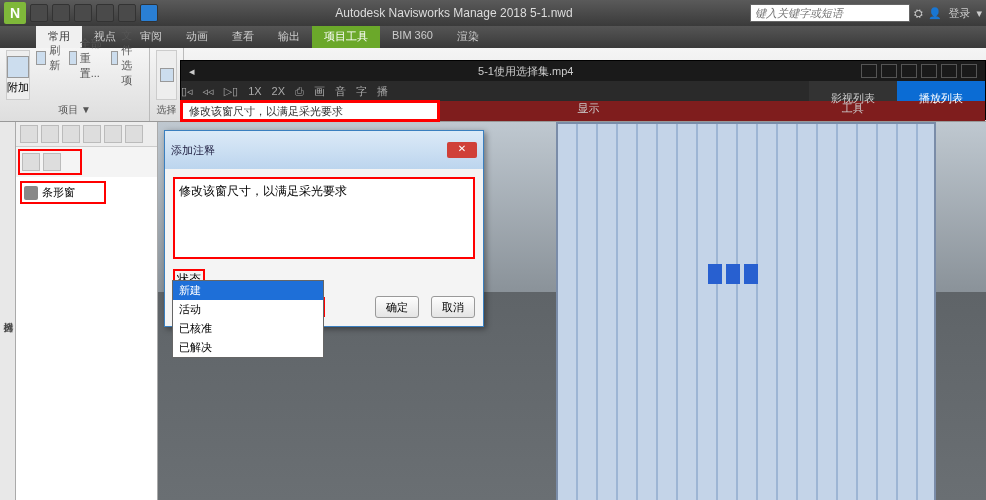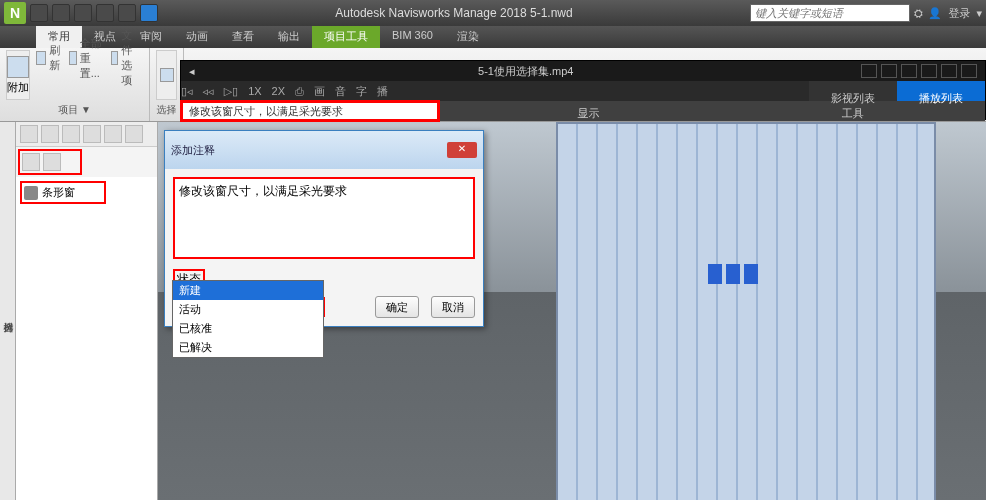--- a/index.html
+++ b/index.html
@@ -146,21 +146,21 @@
     <span>⎙</span>
     <span>画</span>
     <span>音</span>
     <span>字</span>
     <span>播</span>
     <div class="video-tabs">
       <div class="vtab">影视列表</div>
       <div class="vtab active">播放列表</div>
     </div>
   </div>
-  <div style="height:20px;background:#404040;display:flex;align-items:flex-end;justify-content:space-around;color:#ccc">
+  <div style="height:20px;background:#7f1d1d;display:flex;align-items:flex-start;justify-content:space-around;color:#ccc">
     <span>可见性</span>
     <span>显示</span>
     <span>工具</span>
   </div>
 </div>
 
 <div class="msg-bar">
     <span>修改该窗尺寸，以满足采光要求</span>
   </div>
 

